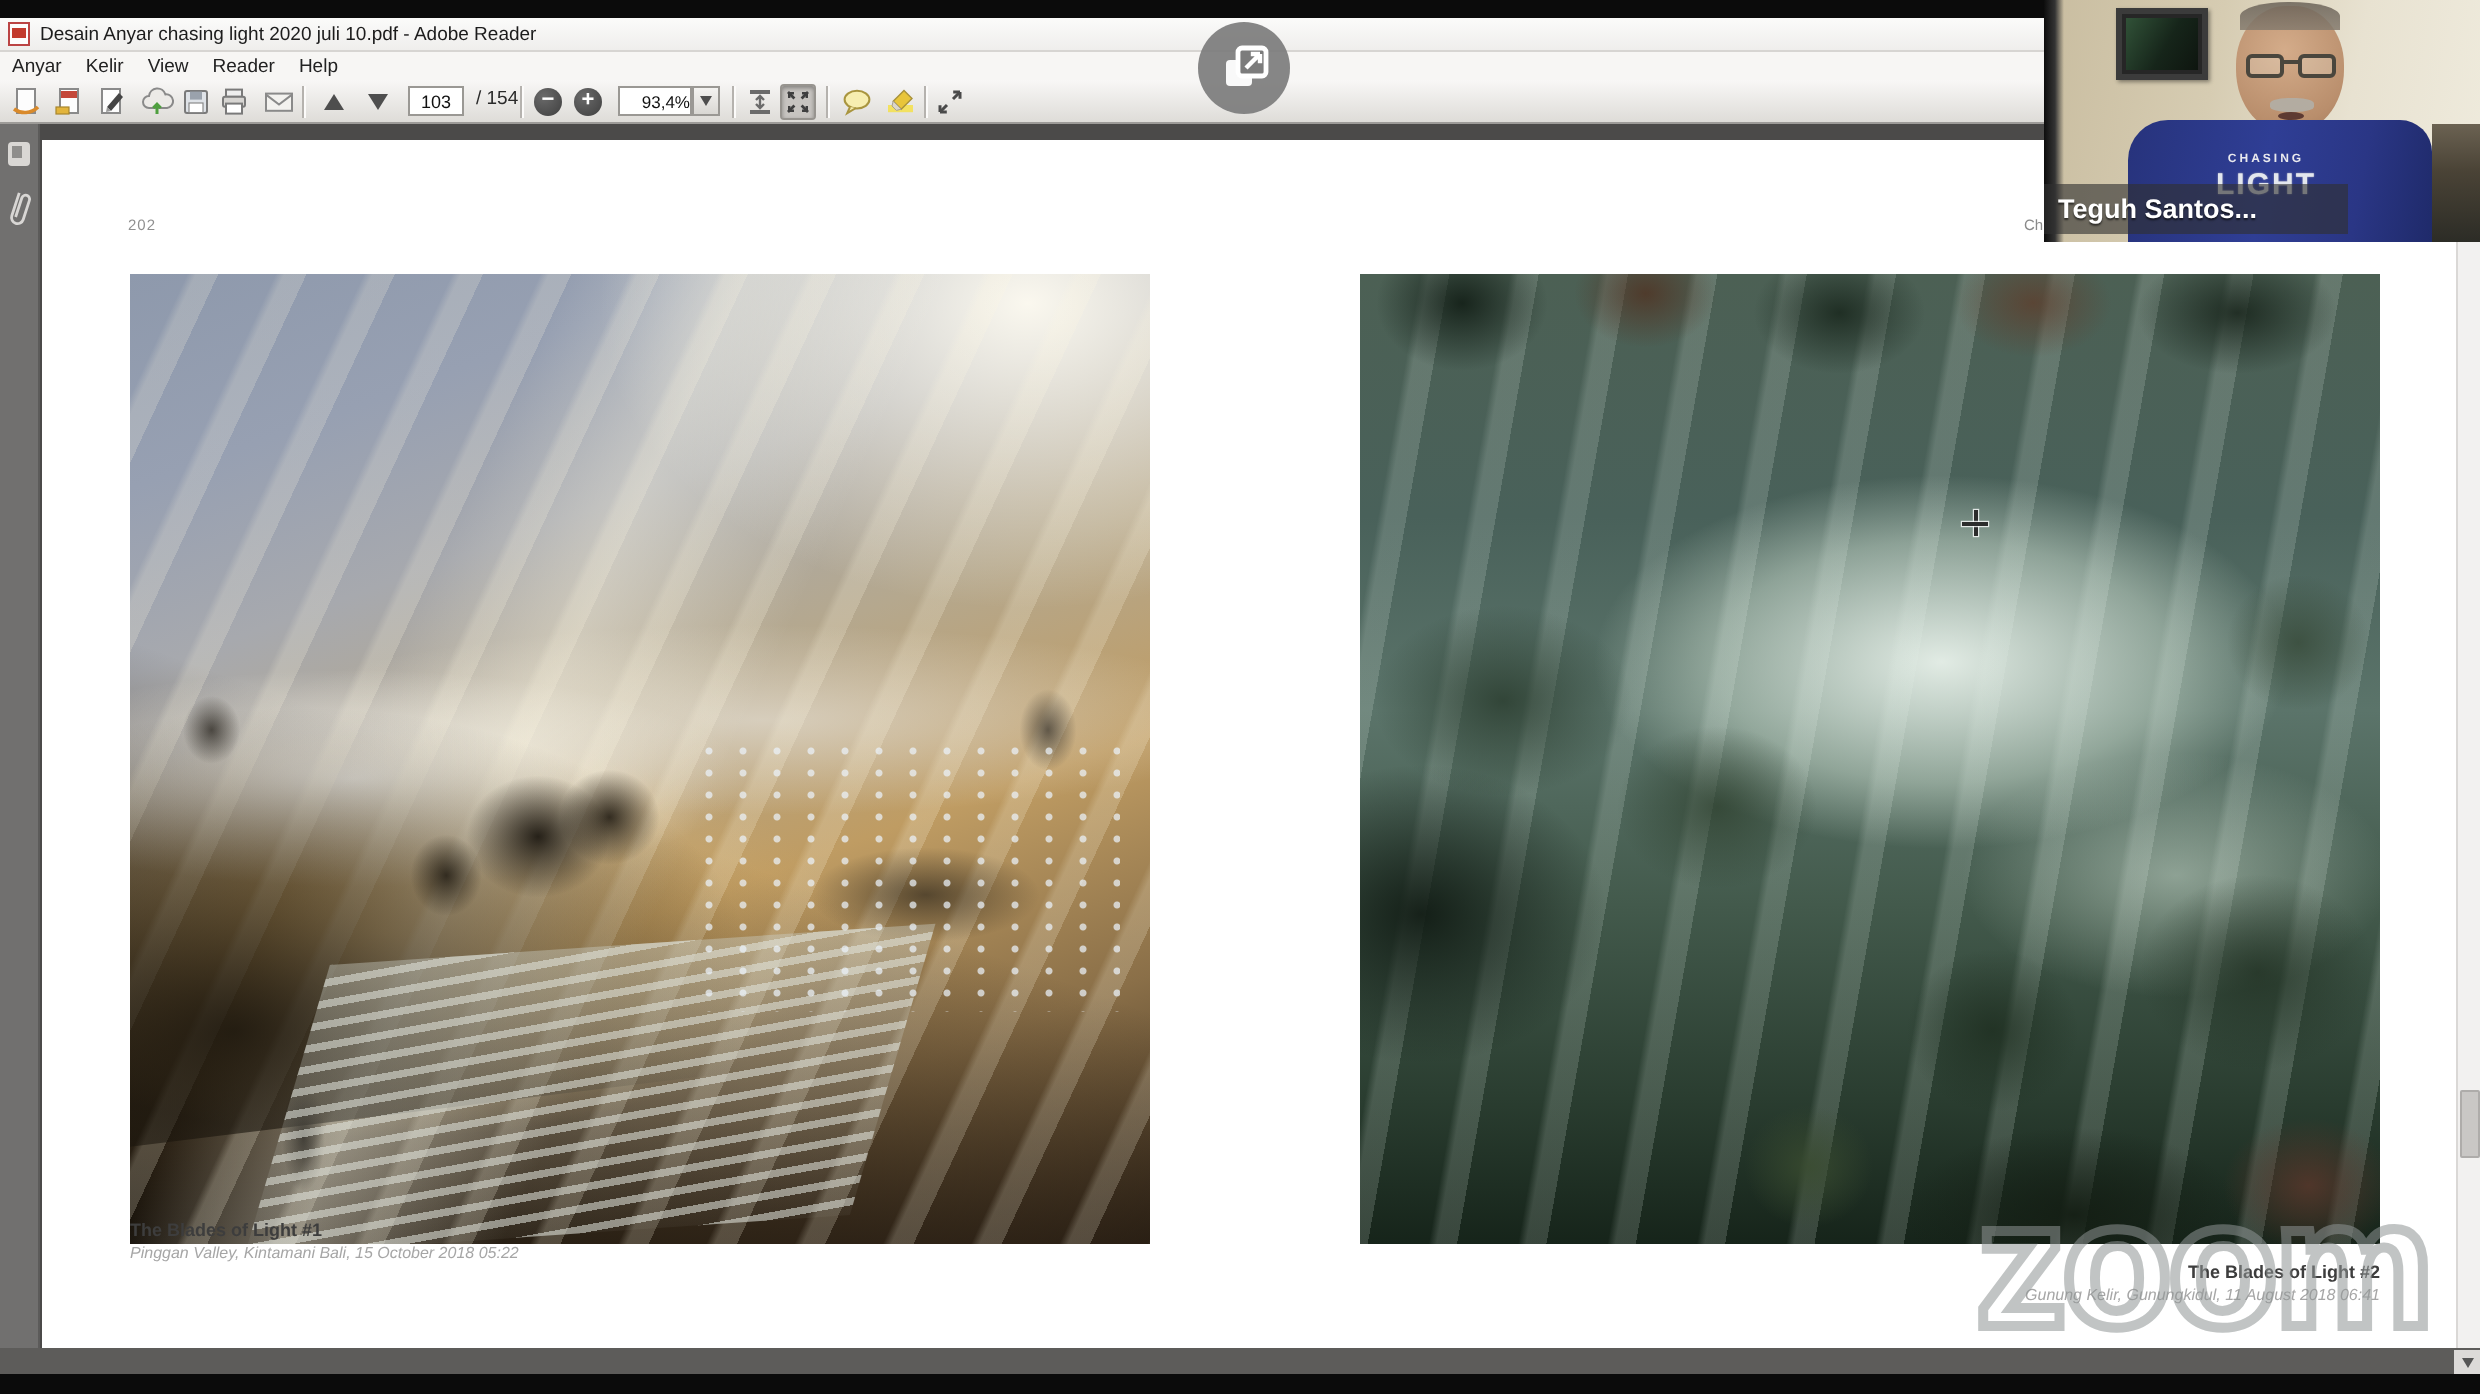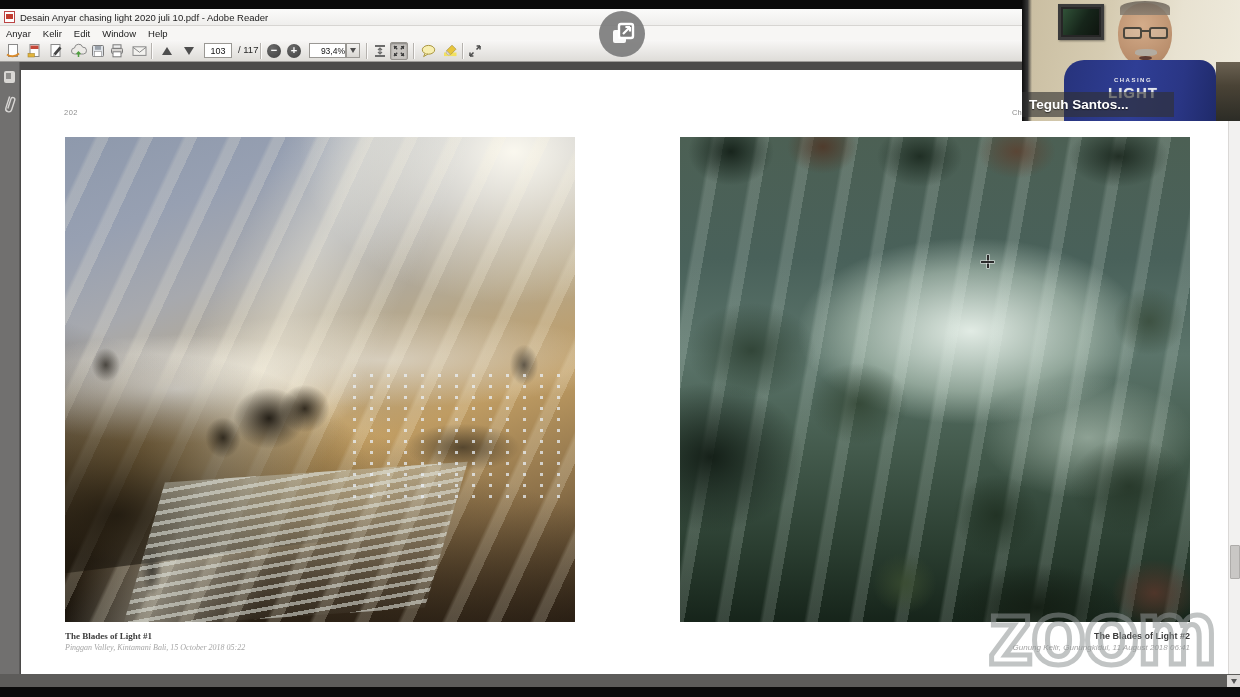--- a/index.html
+++ b/index.html
@@ -107,21 +107,21 @@
       radial-gradient(ellipse 12% 12% at 62% 78%, rgba(30,46,32,.8), rgba(30,46,32,0) 70%),
       radial-gradient(ellipse 16% 14% at 88% 72%, rgba(34,50,36,.8), rgba(34,50,36,0) 72%),
       radial-gradient(ellipse 10% 10% at 92% 38%, rgba(52,70,52,.7), rgba(52,70,52,0) 70%),
       radial-gradient(ellipse 9% 9% at 44% 92%, rgba(58,76,48,.85), rgba(58,76,48,0) 70%),
       radial-gradient(ellipse 22% 12% at 70% 97%, rgba(20,30,20,.95), rgba(20,30,20,0) 75%),
       radial-gradient(ellipse 12% 10% at 93% 94%, rgba(92,56,44,.8), rgba(92,56,44,0) 70%);
   }
 
   .cap-title { font-size:9px; font-weight:bold; color:#3d3d3d; }
   .cap-meta { font-size:8px; font-style:italic; color:#a6a6a6; margin-top:2px; }
-  #cap-left { position:absolute; left:44px; top:561px;font-family:Liberation Serif, serif; }
+  #cap-left { position:absolute; left:44px; top:540px; }
   #cap-right { position:absolute; right:38px; top:561px; text-align:right; }
 
   
   #v-scroll { left:1228px; top:62px; width:12px; height:612px; background:#f2f1f0; border-left:1px solid #dad8d6; }
   #v-thumb { position:absolute; left:1px; top:483px; width:10px; height:34px; background:#c9c7c5; border:1px solid #aeacaa; border-radius:1px; }
   #bottom-gray { left:0; top:674px; width:1240px; height:13px; background:#5d5c5a; }
   #scroll-down { left:1227px; top:675px; width:13px; height:12px; background:#dcdad8; display:flex; align-items:center; justify-content:center; }
   #scroll-down i { width:0; height:0; border-left:3.5px solid transparent; border-right:3.5px solid transparent; border-top:5px solid #555; }
   #bottom-black { left:0; top:687px; width:1240px; height:10px; background:#0b0b0b; }
 
@@ -176,22 +176,22 @@
   <div id="top-black" class="abs"></div>
 
   <div id="titlebar" class="abs">
     <span class="app-icon"></span>
     <span id="title-text">Desain Anyar chasing light 2020 juli 10.pdf - Adobe Reader</span>
   </div>
 
   <div id="menubar" class="abs">
     <span>Anyar</span>
     <span>Kelir</span>
-    <span>Edit</span>
-    <span>Window</span>
+    <span>View</span>
+    <span>Reader</span>
     <span>Help</span>
   </div>
 
   <div id="toolbar" class="abs">
     <span class="tbtn" style="left:4px">
       <svg width="16" height="16" viewBox="0 0 16 16">
           <rect x="3.5" y="1.5" width="9" height="12" fill="#fdfdfd" stroke="#8a8a8a"></rect>
           <path d="M2 11.5 C5.5 14,10.5 14,14 10.5" stroke="#d98a2b" fill="none" stroke-width="1.8"></path>
         </svg>
     </span>
@@ -238,21 +238,21 @@
 
     <span class="tsep" style="left:151px"></span>
 
     <span class="tbtn" style="left:158px">
         <i class="tri-up"></i>
       </span>
     <span class="tbtn" style="left:180px">
         <i class="tri-down"></i>
       </span>
     <span id="page-box">103</span>
-    <span id="page-total">/ 117</span>
+    <span id="page-total">/ 154</span>
 
     <span class="tsep" style="left:260px"></span>
 
     <span class="round-btn" style="left:267px">−</span>
     <span class="round-btn" style="left:287px">+</span>
     <span id="zoom-box">93,4%</span>
     <span id="zoom-drop">
         <i></i>
       </span>
 

